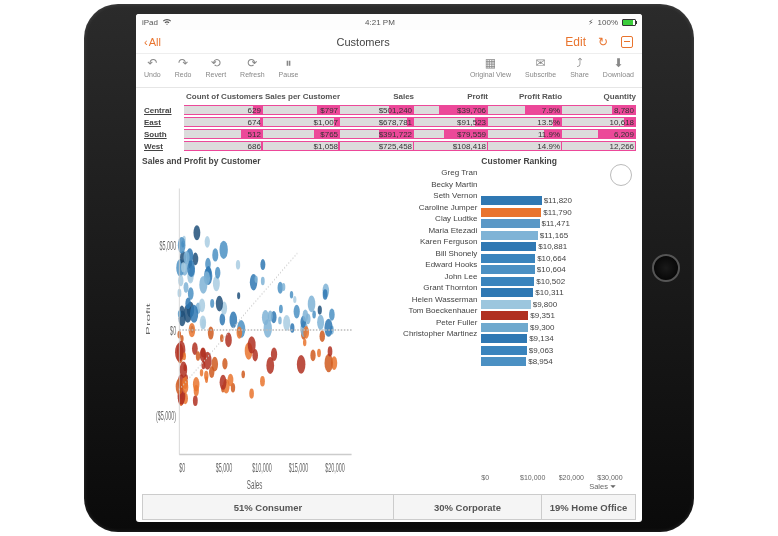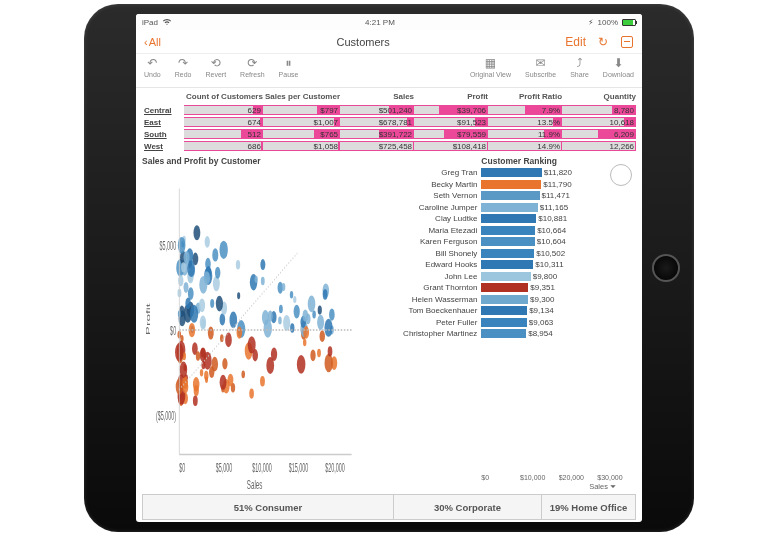--- a/index.html
+++ b/index.html
@@ -100,21 +100,21 @@
   .bar-cell .val { position:absolute; right:2px; top:0; bottom:0; display:flex; align-items:center; font-size:8px; color:#333;}
   
   .charts-row { flex:1; display:flex; gap:22px; margin-top:4px; overflow:hidden;}
   .scatter-wrap { flex: 0 0 44%; display:flex; flex-direction:column; }
   .chart-title { font-size:8.5px; font-weight:600; color:#444; margin-bottom:2px;}
   .scatter-area { flex:1; position:relative; }
   .scatter-area svg { width:100%; height:100%; }
   .ranking-wrap { flex:1; display:flex; flex-direction:column; position:relative;}
   .rank-row { display:flex; height:11.5px; }
   .rank-name { flex: 0 0 100px; text-align:right; padding-right:4px; font-size:8px; color:#444; white-space:nowrap; overflow:hidden;}
-  .rank-bar-area { flex:1; position:relative; height:9px;}
+  .rank-bar-area { flex:1; position:relative; height:9px;margin-top:28px;}
   .rank-bar { position:absolute; left:0; top:0; bottom:0; }
   .rank-val { position:absolute; top:0; bottom:0; font-size:8px; color:#444; display:flex; align-items:center; padding-left:2px;}
   .slider-circle { position:absolute; right:4px; top:8px; width:22px; height:22px; border:1px solid #bbb; border-radius:50%; background:#fff;}
   .rank-axis { display:flex; font-size:7px; color:#666; padding-left:100px;}
   .rank-axis span { flex:1; text-align:left; }
   .sales-filter { font-size:7.5px; color:#666; text-align:right; padding-right:20px; padding-top:1px;}
   
   .segments { display:flex; height:26px; margin: 2px 0 2px; }
   .seg { border:1px solid #ccc; display:flex; align-items:center; justify-content:center; font-size:9.5px; font-weight:600; color:#555; background:#f5f5f5; margin-left:-1px;}
   .seg:first-child { margin-left:0;}

